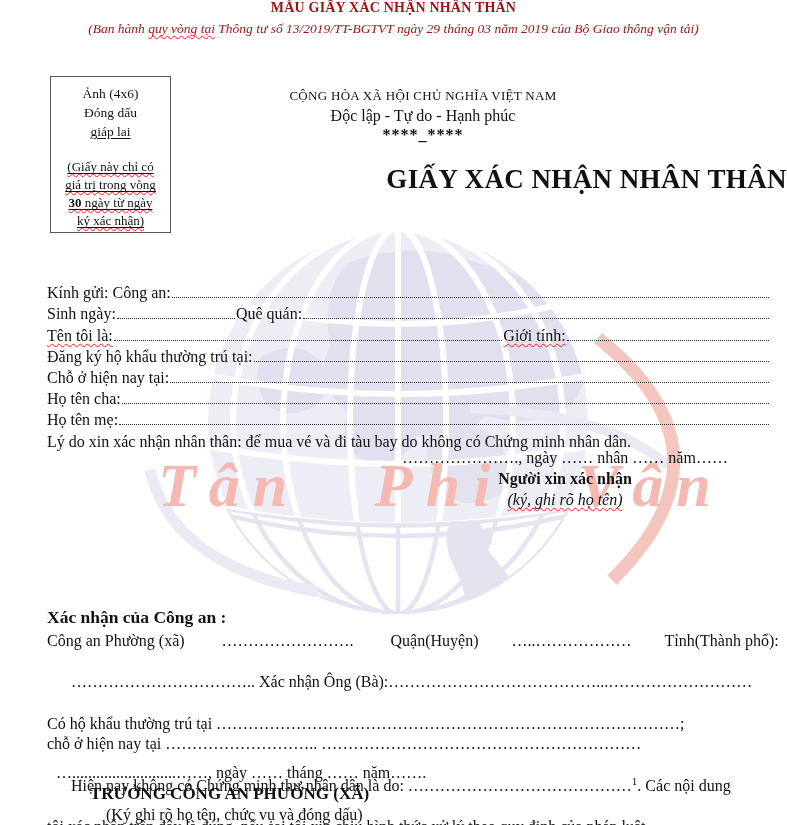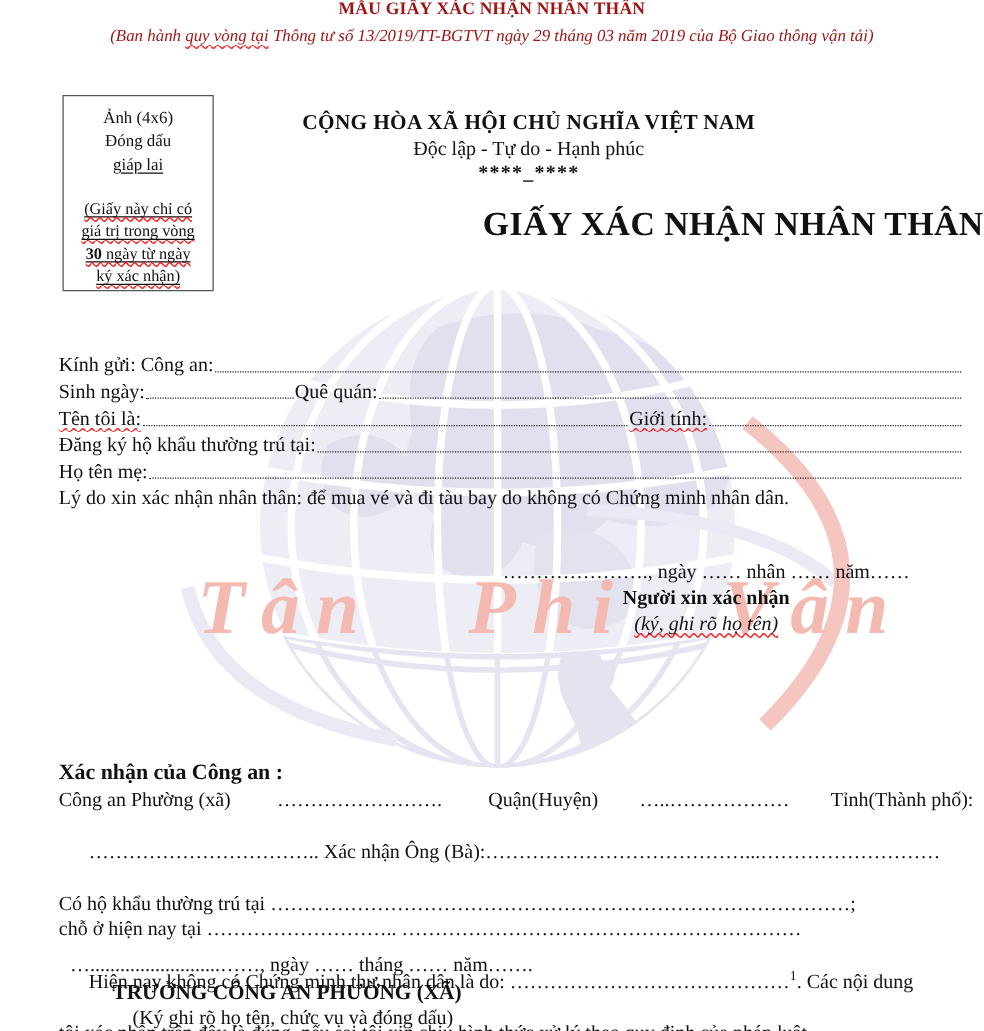--- a/index.html
+++ b/index.html
@@ -16,21 +16,21 @@
 
   
   .photo-box{left:50px;top:76px;width:119px;height:148px;border:1px solid #555;
              text-align:center;font-size:13.5px;line-height:19px;padding-top:7px;}
   .photo-box .note{font-size:13px;line-height:18px;margin-top:17px;}
   .u{text-decoration:underline;text-decoration-thickness:1px;text-underline-offset:2px;}
   .sq{text-decoration:underline wavy #ff1a1a 1px;text-underline-offset:2px;text-decoration-skip-ink:none;}
 
   
   .nat{left:59px;top:88px;width:728px;text-align:center;}
-  .nat .n1{font-size:17px;font-weight:bold;letter-spacing:.3px;}
+  .nat .n1{font-size:13px;font-weight:normal;letter-spacing:.3px;}
   .nat .n2{font-size:16px;margin-top:3px;}
   .nat .n3{font-size:16px;font-weight:bold;letter-spacing:1px;margin-top:1px;}
   .doc-title{left:59px;top:164px;width:728px;text-align:right;font-size:27px;font-weight:bold;letter-spacing:.4px;}
 
   
   .form{left:47px;top:281px;width:723px;font-size:16px;}
   .fline{display:flex;align-items:flex-end;height:21.2px;white-space:pre;}
   .fline .lbl{flex:0 0 auto;}
   .lead{flex:1 1 auto;border-bottom:1.6px dotted #2a2a2a;margin:0 1px 4px 1px;min-width:10px;}
   .lead.wfix{flex:0 0 118px;}
@@ -150,20 +150,26 @@
     <div class="fline">
       <span class="lbl">Sinh ngày:</span><span class="lead wfix"></span><span class="lbl">Quê quán:</span><span class="lead"></span>
     </div>
     <div class="fline">
       <span class="lbl sq">Tên tôi là:</span><span class="lead" style="flex:1.92"></span><span class="lbl sq">Giới tính:</span><span class="lead"></span>
     </div>
     <div class="fline">
       <span class="lbl">Đăng ký hộ khẩu thường trú tại:</span><span class="lead"></span>
     </div>
     <div class="fline">
+      <span class="lbl">Chỗ ở hiện nay tại:</span><span class="lead"></span>
+    </div>
+    <div class="fline">
+      <span class="lbl">Họ tên cha:</span><span class="lead"></span>
+    </div>
+    <div class="fline">
       <span class="lbl">Họ tên mẹ:</span><span class="lead"></span>
     </div>
     <div class="plain">Lý do xin xác nhận nhân thân: để mua vé và đi tàu bay do không có Chứng minh nhân dân.</div>
   </div>
 
   <div class="layer content sig1">
     <div>…………………., ngày …… nhân …… năm……</div>
     <div class="role">Người xin xác nhận</div>
     <div class="note sq">(ký, ghi rõ họ tên)</div>
   </div>

